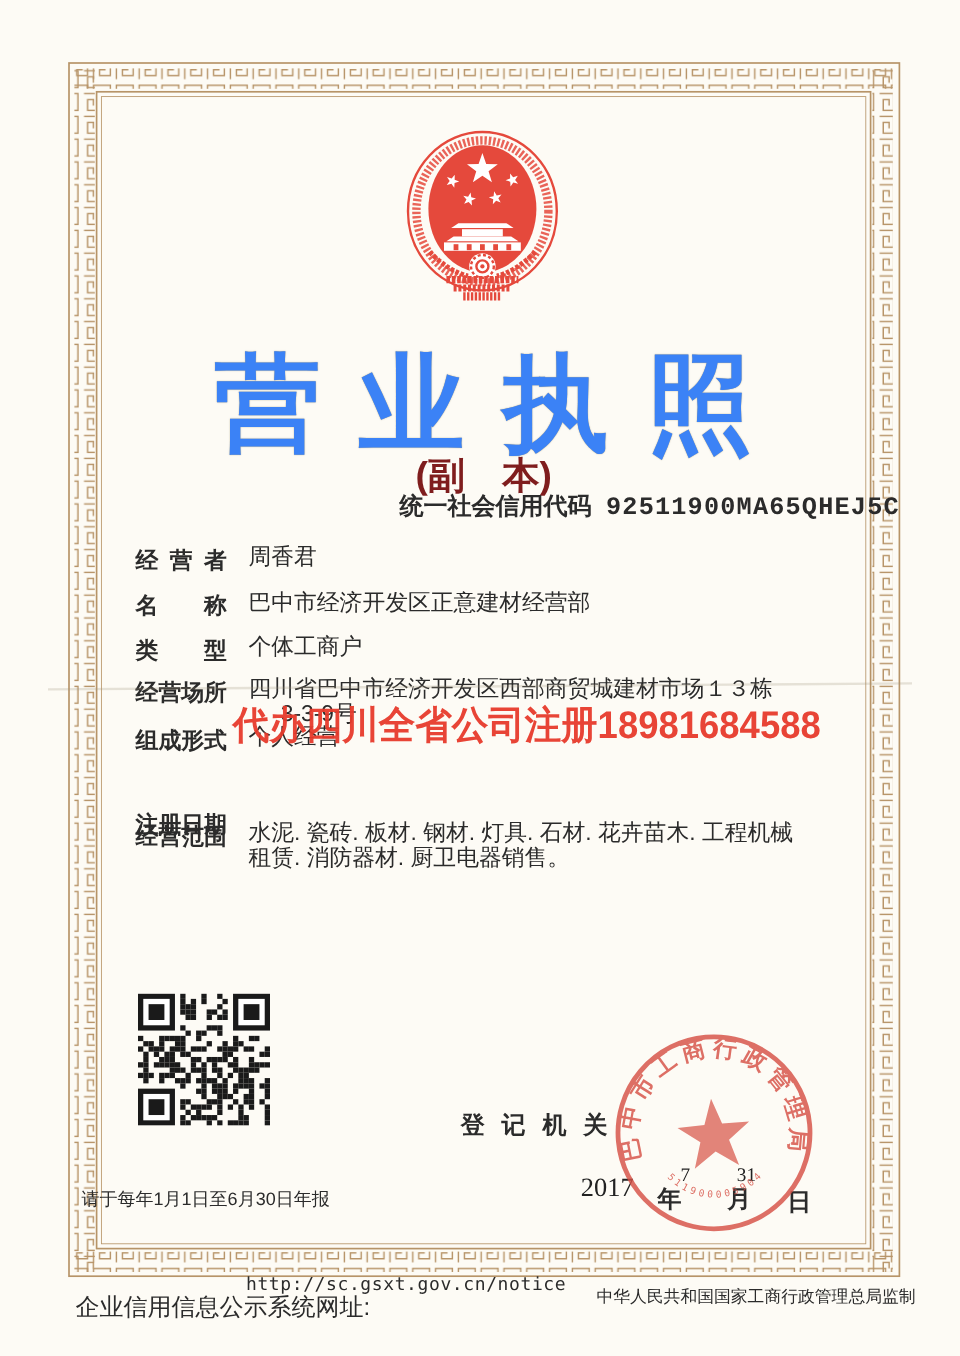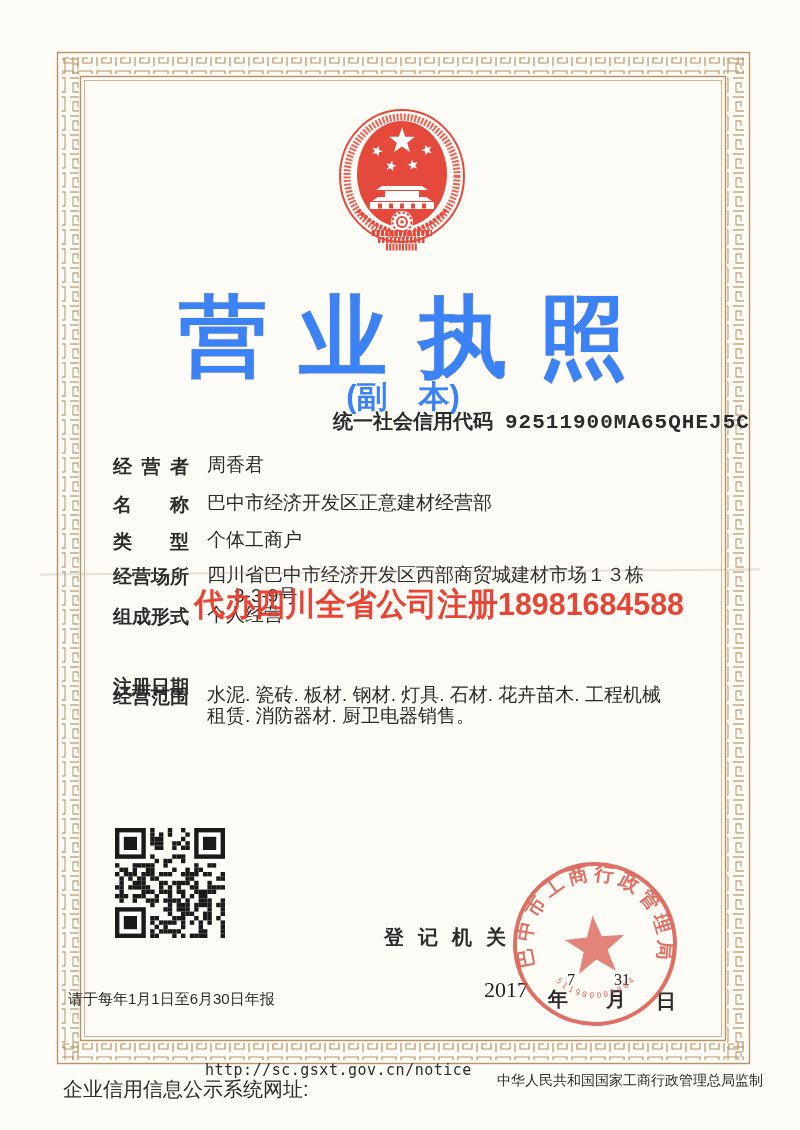--- a/index.html
+++ b/index.html
@@ -15,21 +15,21 @@
   
   #emblem{left:334px;top:102px;width:136px;height:150px;}
   #title{
     left:57px;top:278px;width:692px;text-align:center;
     font-size:88px;font-weight:bold;color:#3b82f6;
     letter-spacing:32px;text-indent:32px;white-space:nowrap;
     text-shadow:0 0 1px rgba(90,70,10,.6);
   }
   #subtitle{
     left:57px;top:376px;width:692px;text-align:center;
-    font-size:31px;font-weight:bold;color:#3b82f6;white-space:pre;
+    font-size:31px;font-weight:bold;color:#7f1d1d;white-space:pre;
   }
   #credit-line{left:333px;top:408px;font-size:20px;font-weight:bold;white-space:nowrap;}
   #credit-line .code{
     font-family:Liberation Mono, monospace;
     font-weight:bold;letter-spacing:1px;margin-left:12px;font-size:21px;
   }
   
   .row{position:absolute;left:113px;display:flex;font-size:19px;}
   .flabel{
     width:76px;font-weight:600;flex:none;

